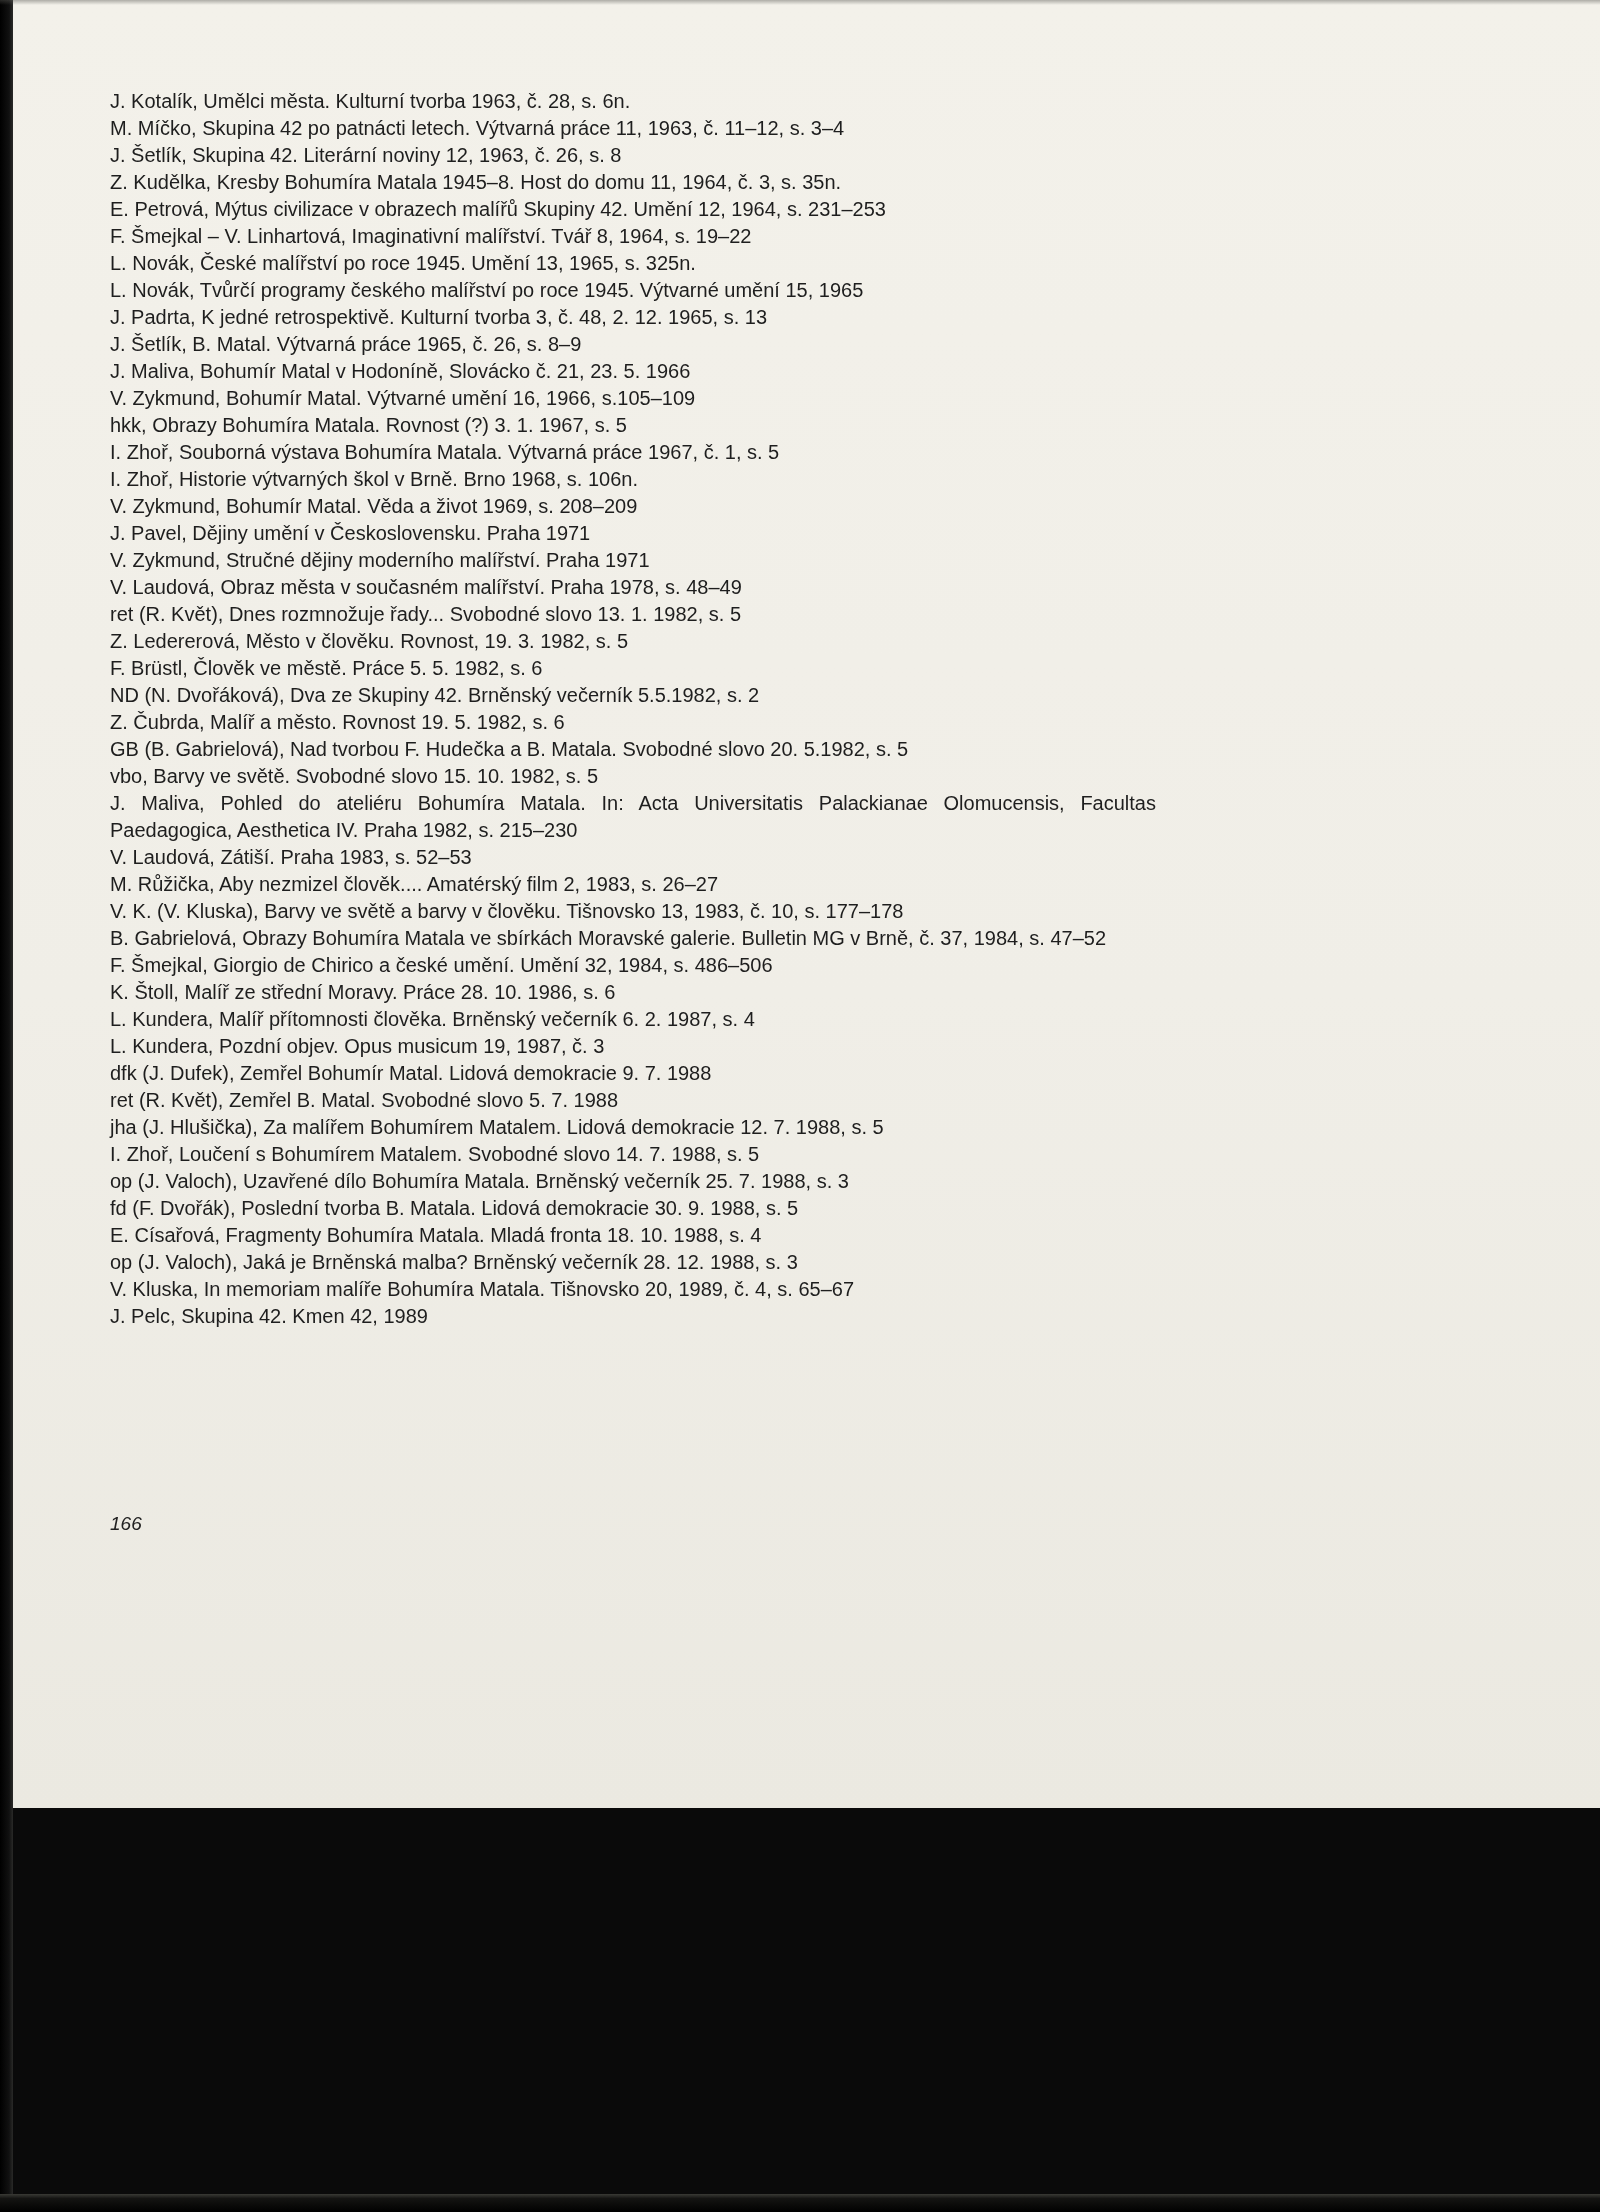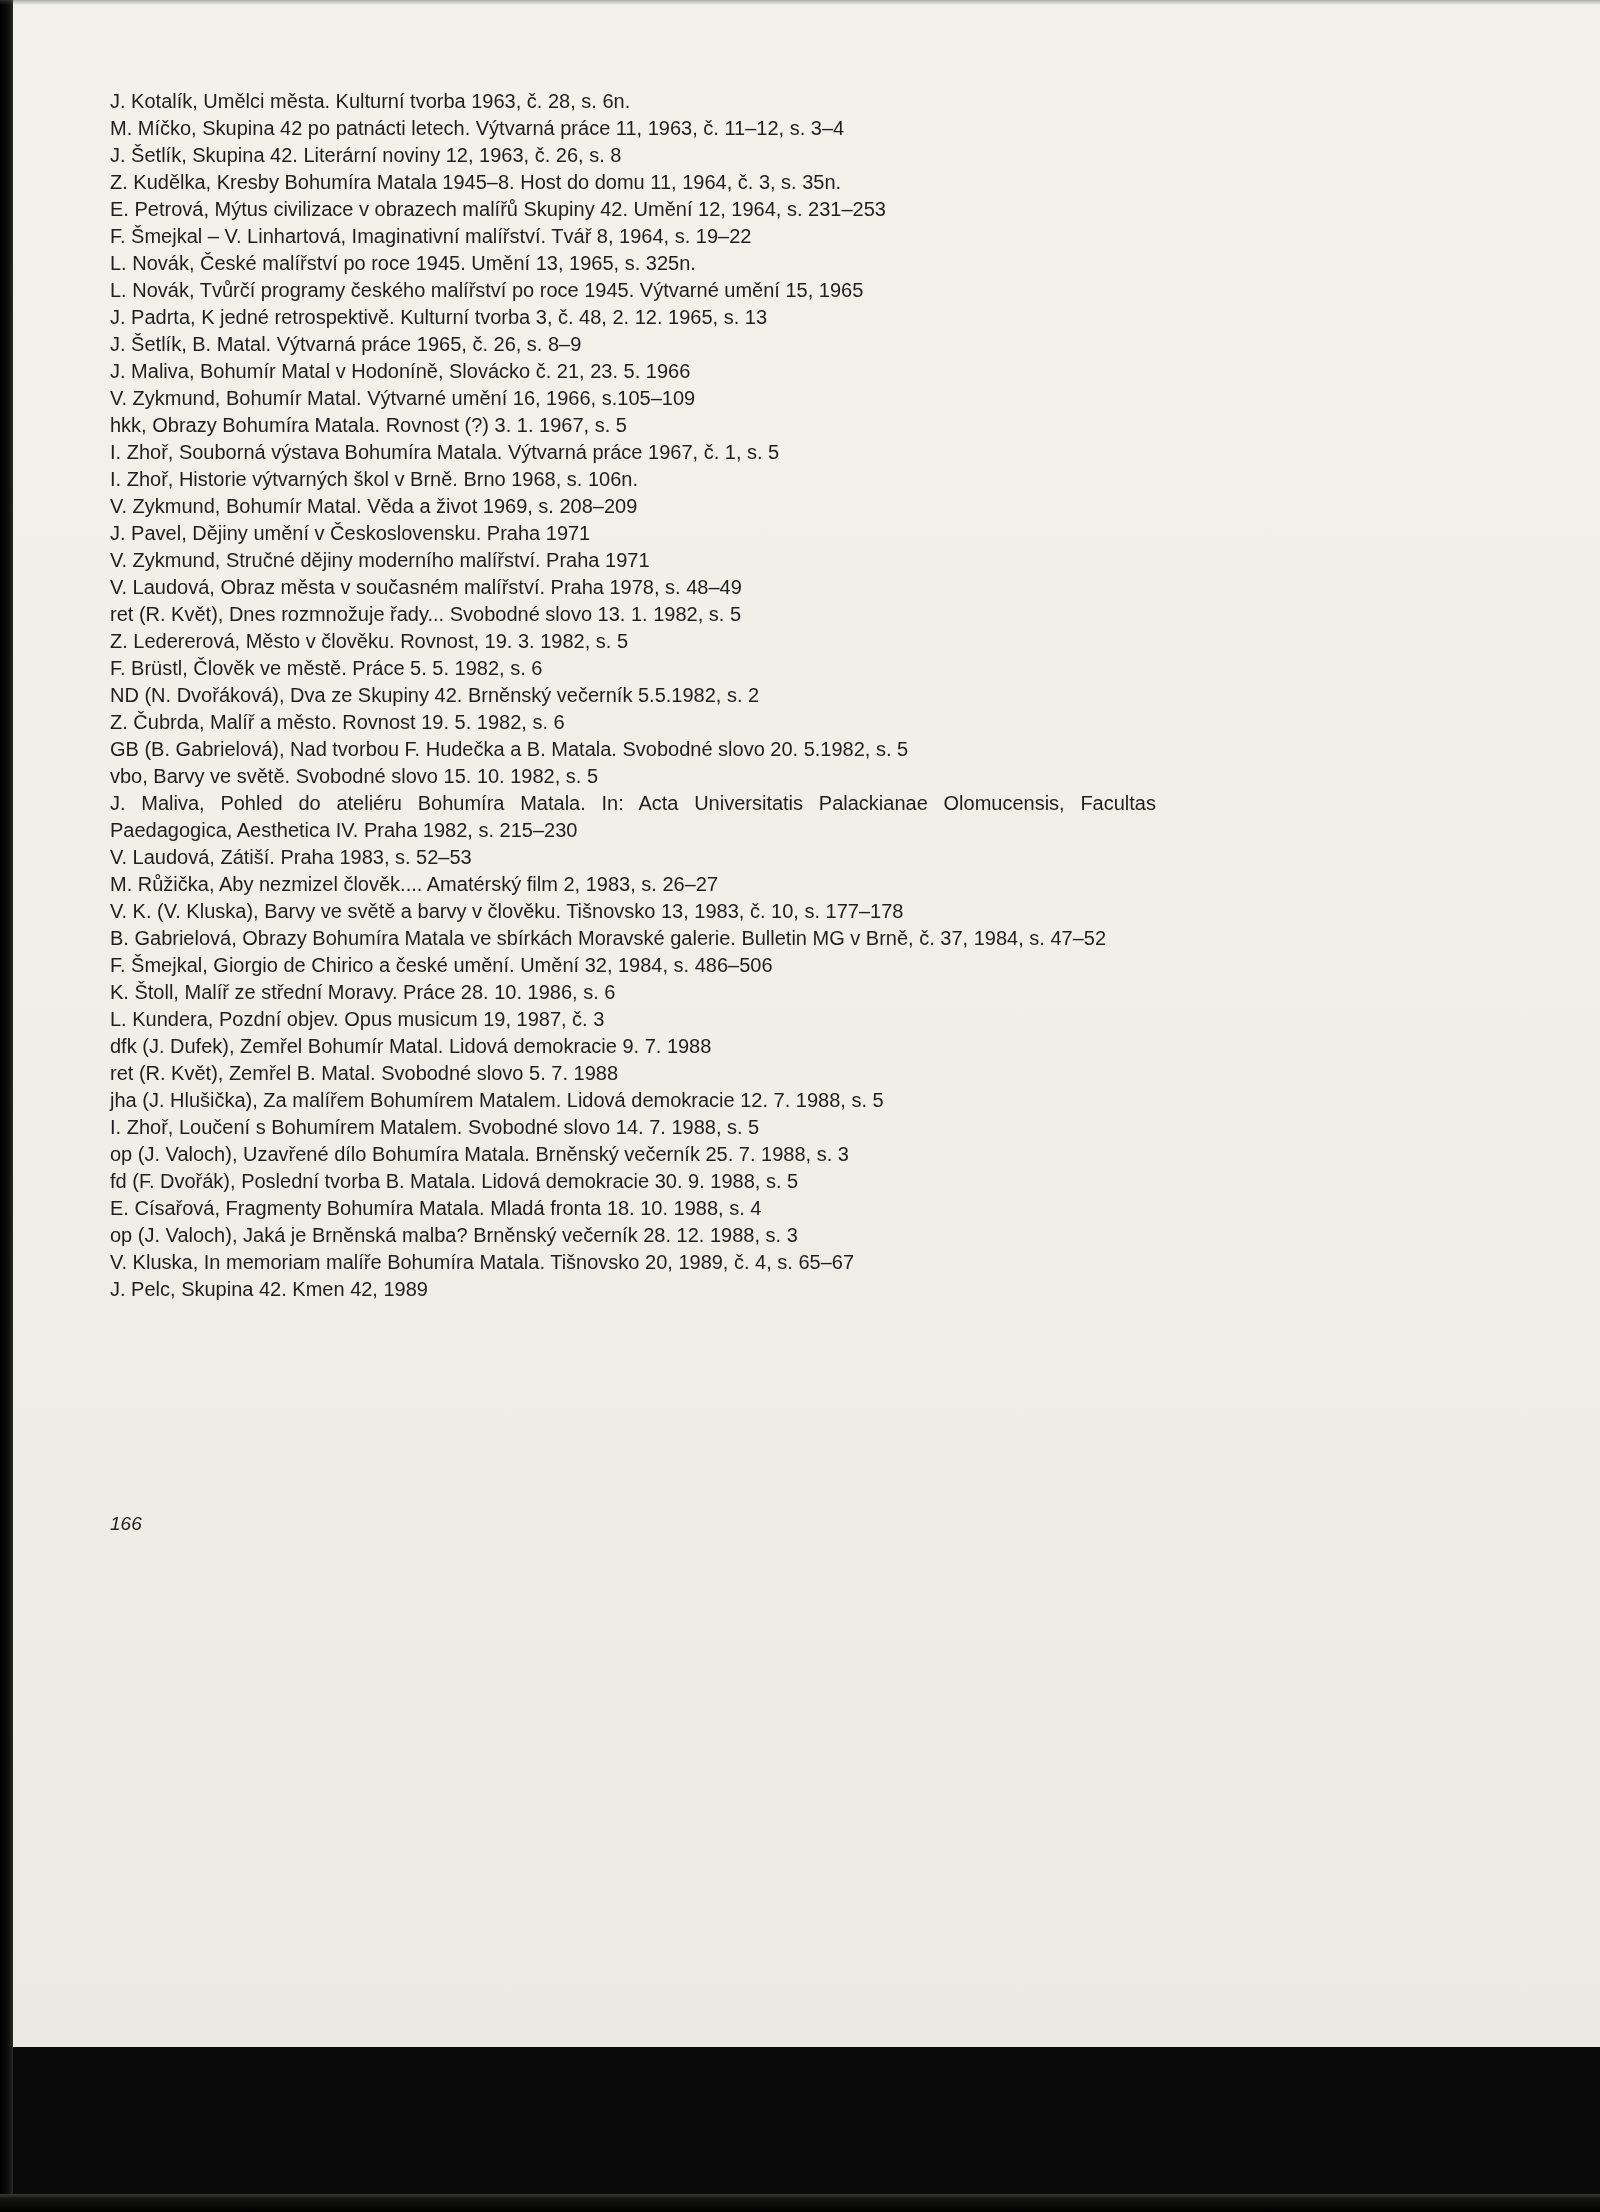--- a/index.html
+++ b/index.html
@@ -12,21 +12,21 @@
     position: relative;
     background: #0a0a0a;
     font-family: "Liberation Sans", "DejaVu Sans", sans-serif;
     overflow: hidden;
   }
   .page {
     position: absolute;
     left: 13px;
     top: 0;
     width: 1587px;
-    height: 2047px;
+    height: 1808px;
     background: linear-gradient(180deg, #f3f1ea 0%, #f0eee7 55%, #ebe9e1 100%);
   }
   .scan-edge-left {
     position: absolute;
     left: 0;
     top: 0;
     width: 13px;
     height: 2212px;
     background: linear-gradient(90deg, #000 0%, #111 70%, #2a2a28 100%);
   }
@@ -101,20 +101,21 @@
       <p class="bib-entry">Z. Čubrda, Malíř a město. Rovnost 19. 5. 1982, s. 6</p>
       <p class="bib-entry">GB (B. Gabrielová), Nad tvorbou F. Hudečka a B. Matala. Svobodné slovo 20. 5.1982, s. 5</p>
       <p class="bib-entry">vbo, Barvy ve světě. Svobodné slovo 15. 10. 1982, s. 5</p>
       <p class="bib-entry">J. Maliva, Pohled do ateliéru Bohumíra Matala. In: Acta Universitatis Palackianae Olomucensis, Facultas Paedagogica, Aesthetica IV. Praha 1982, s. 215–230</p>
       <p class="bib-entry">V. Laudová, Zátiší. Praha 1983, s. 52–53</p>
       <p class="bib-entry">M. Růžička, Aby nezmizel člověk.... Amatérský film 2, 1983, s. 26–27</p>
       <p class="bib-entry">V. K. (V. Kluska), Barvy ve světě a barvy v člověku. Tišnovsko 13, 1983, č. 10, s. 177–178</p>
       <p class="bib-entry">B. Gabrielová, Obrazy Bohumíra Matala ve sbírkách Moravské galerie. Bulletin MG v Brně, č. 37, 1984, s. 47–52</p>
       <p class="bib-entry">F. Šmejkal, Giorgio de Chirico a české umění. Umění 32, 1984, s. 486–506</p>
       <p class="bib-entry">K. Štoll, Malíř ze střední Moravy. Práce 28. 10. 1986, s. 6</p>
+      <p class="bib-entry">L. Kundera, Malíř přítomnosti člověka. Brněnský večerník 6. 2. 1987, s. 4</p>
       <p class="bib-entry">L. Kundera, Pozdní objev. Opus musicum 19, 1987, č. 3</p>
       <p class="bib-entry">dfk (J. Dufek), Zemřel Bohumír Matal. Lidová demokracie 9. 7. 1988</p>
       <p class="bib-entry">ret (R. Květ), Zemřel B. Matal. Svobodné slovo 5. 7. 1988</p>
       <p class="bib-entry">jha (J. Hlušička), Za malířem Bohumírem Matalem. Lidová demokracie 12. 7. 1988, s. 5</p>
       <p class="bib-entry">I. Zhoř, Loučení s Bohumírem Matalem. Svobodné slovo 14. 7. 1988, s. 5</p>
       <p class="bib-entry">op (J. Valoch), Uzavřené dílo Bohumíra Matala. Brněnský večerník 25. 7. 1988, s. 3</p>
       <p class="bib-entry">fd (F. Dvořák), Poslední tvorba B. Matala. Lidová demokracie 30. 9. 1988, s. 5</p>
       <p class="bib-entry">E. Císařová, Fragmenty Bohumíra Matala. Mladá fronta 18. 10. 1988, s. 4</p>
       <p class="bib-entry">op (J. Valoch), Jaká je Brněnská malba? Brněnský večerník 28. 12. 1988, s. 3</p>
       <p class="bib-entry">V. Kluska, In memoriam malíře Bohumíra Matala. Tišnovsko 20, 1989, č. 4, s. 65–67</p>

